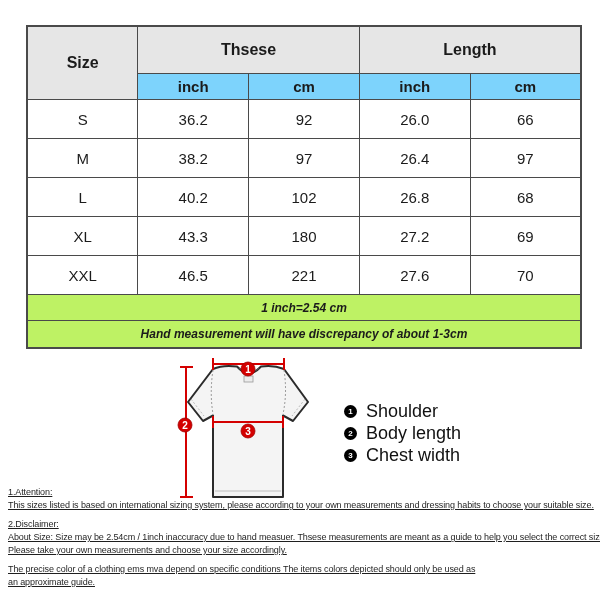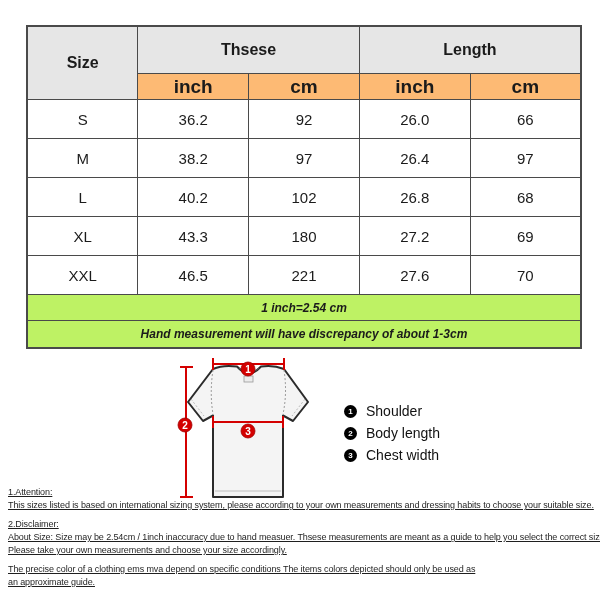--- a/index.html
+++ b/index.html
@@ -12,35 +12,35 @@
     position:absolute;left:26px;top:25px;width:556px;
     border-collapse:collapse;table-layout:fixed;
     border:2px solid #4a4a4a;
   }
   table.chart th, table.chart td{
     border:1px solid #4a4a4a;text-align:center;vertical-align:middle;
     padding:0;color:#1b1b1b;
   }
   tr.h1 th{height:46px;background:#e6e6e6;font-size:16px;font-weight:bold;}
   th.hsize{font-size:16px;}
-  tr.h2 th{height:25px;background:#fdba74;font-size:19px;font-weight:bold;}
+  tr.h2 th{height:25px;background:#7dd3fc;font-size:15px;font-weight:bold;}
   tr.datarow td{height:38px;font-size:15px;font-weight:normal;background:#ffffff;}
   tr.noterow td{height:25px;font-size:12px;font-weight:bold;background:#bef264;font-style:italic;}
   tr.noterow2 td{height:26px;}
   
   svg.diagram{position:absolute;left:160px;top:345px;}
   
   .legend{position:absolute;left:344px;top:404px;display:flex;flex-direction:column;gap:8px;}
   .legend-row{display:flex;align-items:center;height:14px;}
   .dot{
     width:13px;height:13px;border-radius:50%;background:#000;color:#fff;
     font-size:8px;font-weight:bold;display:inline-flex;align-items:center;justify-content:center;
     flex:0 0 13px;
   }
-  .legend-label{margin-left:9px;font-size:14px;color:#111;white-space:nowrap;}
+  .legend-label{margin-left:9px;font-size:18px;color:#111;white-space:nowrap;}
   
   .footnotes{position:absolute;left:8px;top:486px;width:592px;font-size:9px;
     letter-spacing:-0.1px;line-height:13px;color:#1f1f1f;}
   .fn-section{margin-bottom:6px;}
   .fn-title,.fn-line{white-space:nowrap;text-decoration:underline;}
 </style>
 </head>
 <body>
 
 <div>

